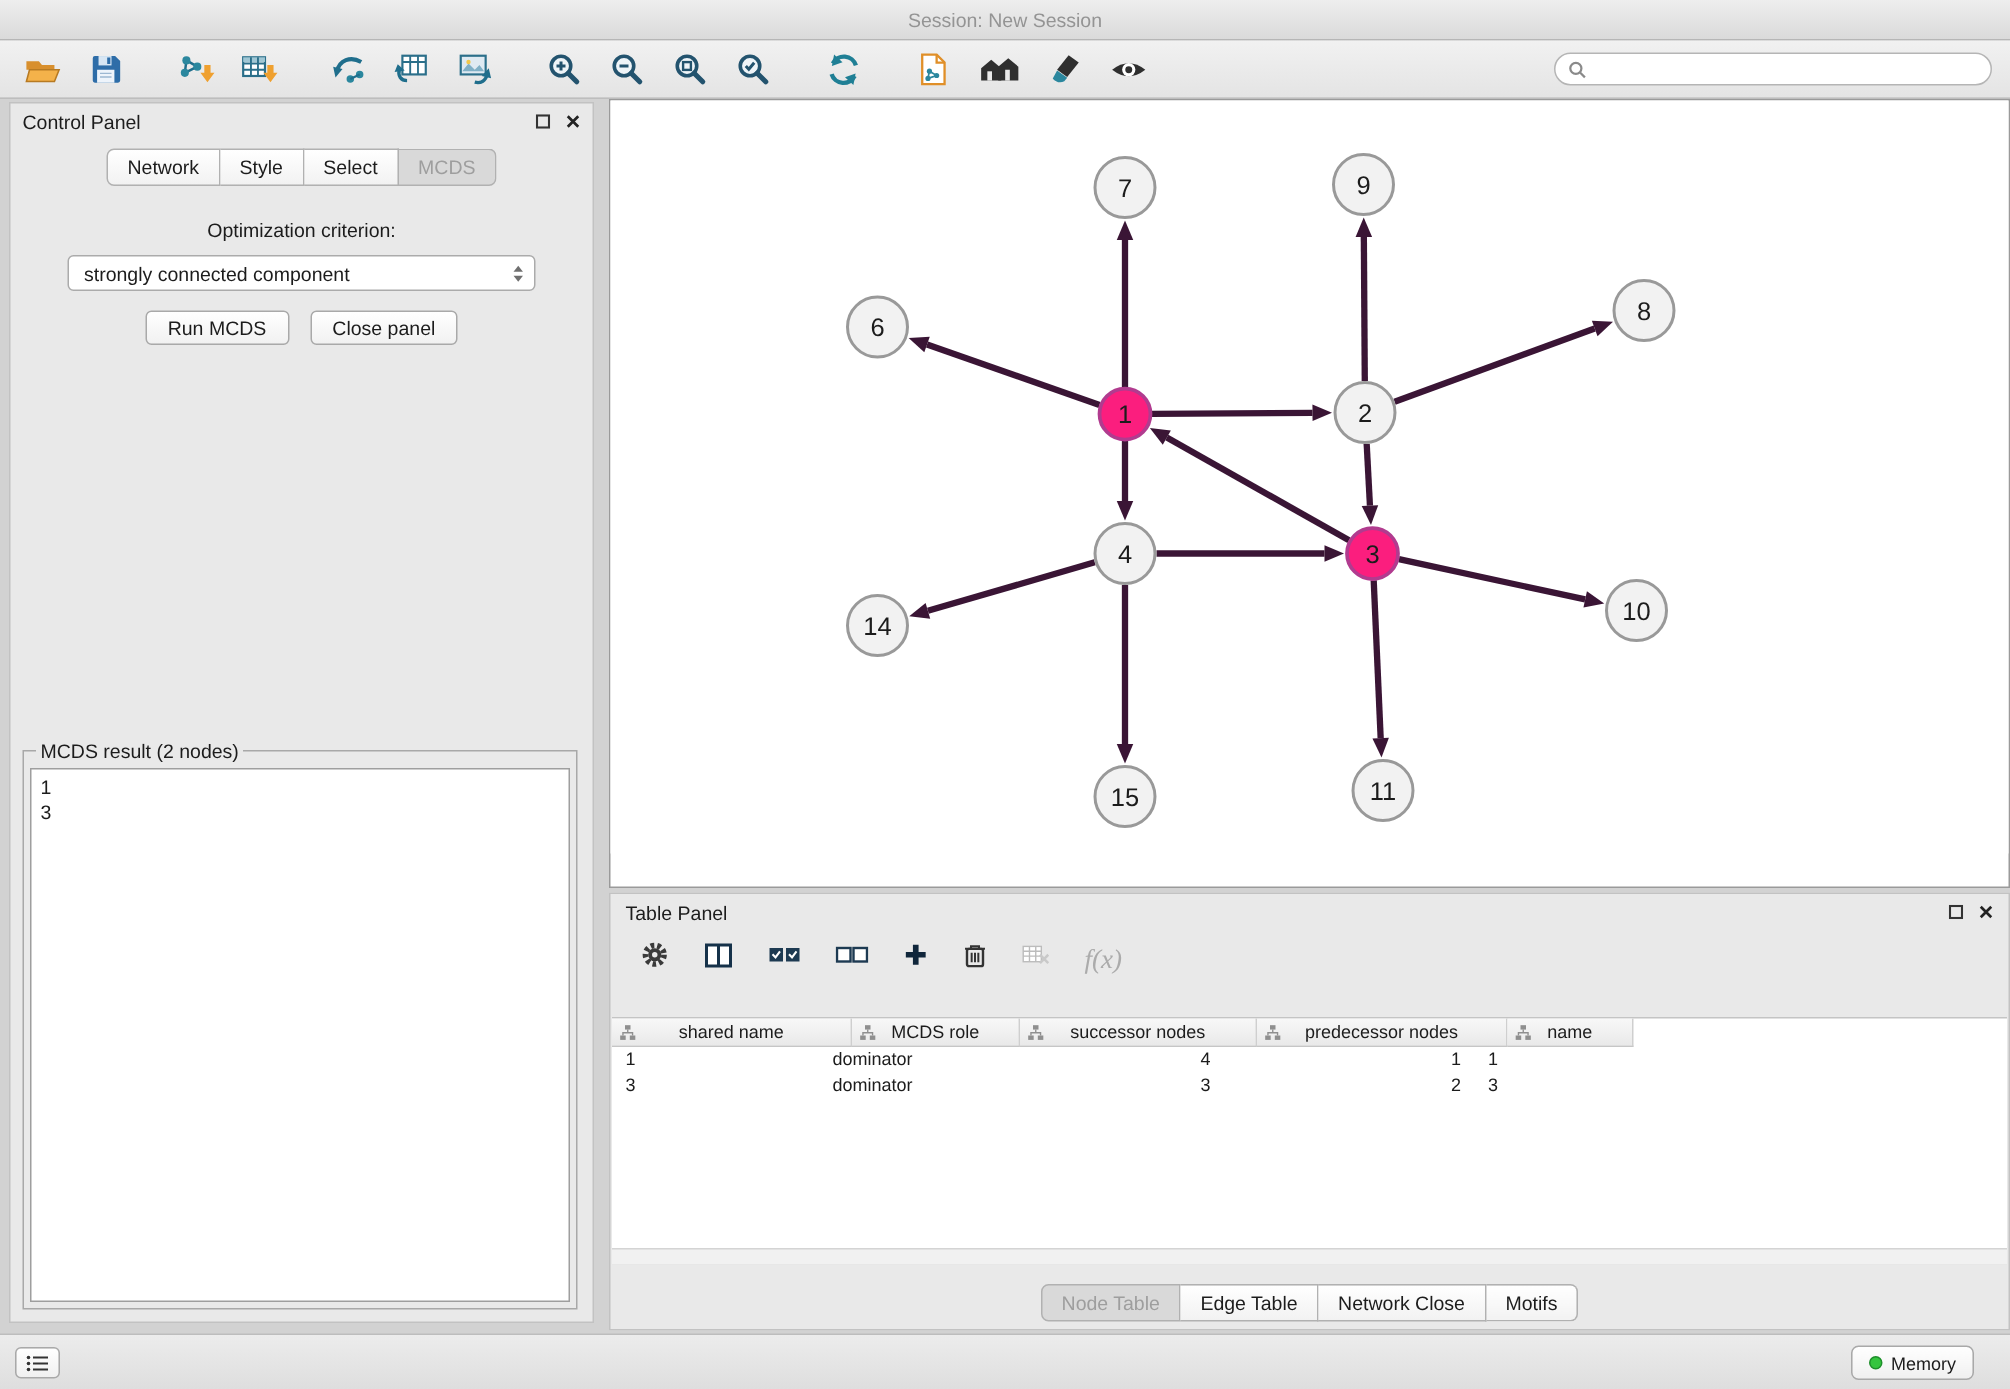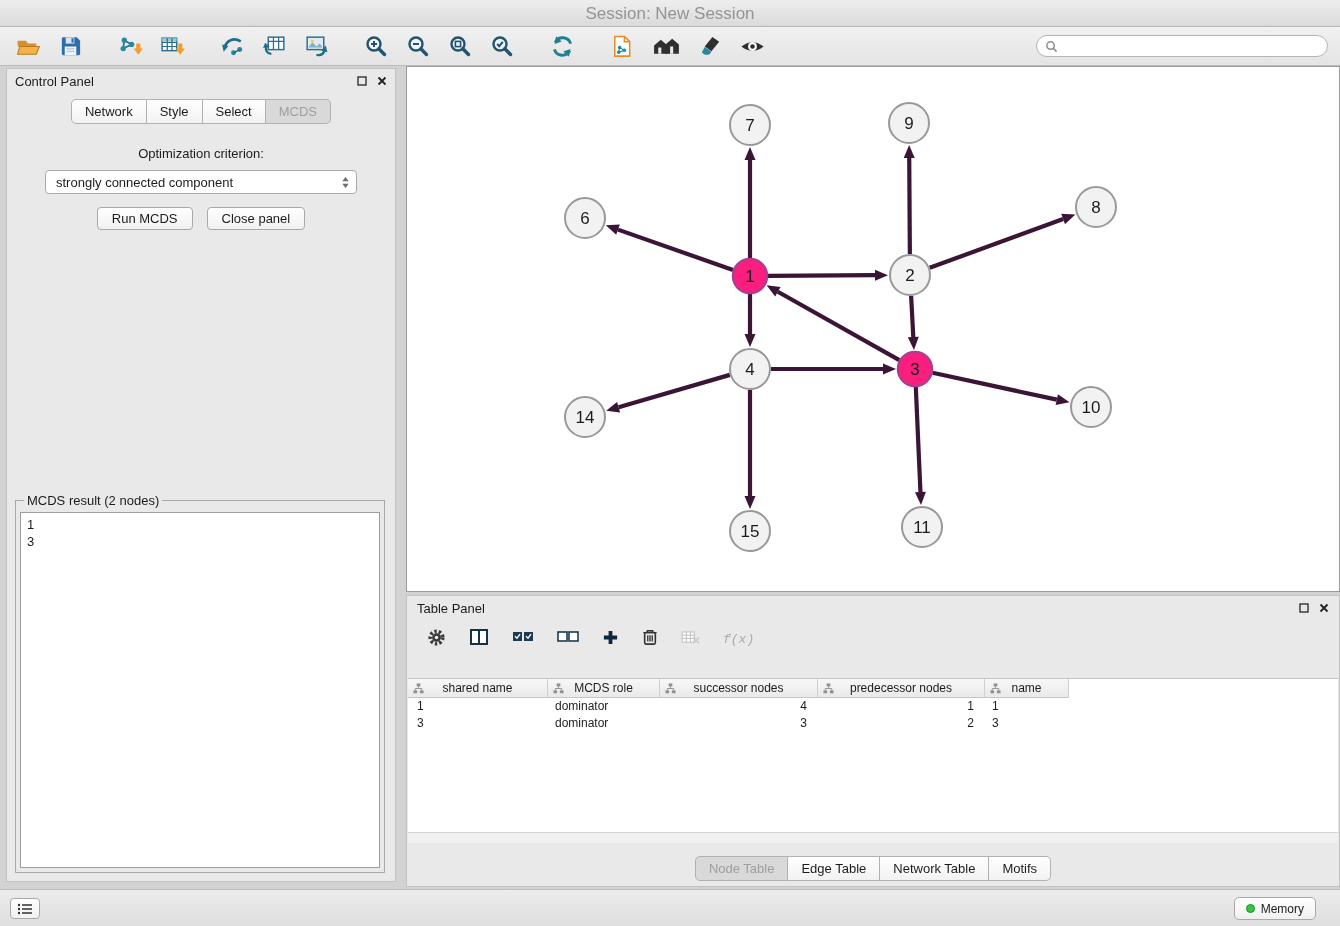--- a/index.html
+++ b/index.html
@@ -2,21 +2,21 @@
 <html><head>
 <meta charset="utf-8">
 <style>
   * { margin:0; padding:0; box-sizing:border-box; }
   html,body { width:1340px; height:926px; }
   body { font-family:"Liberation Sans", sans-serif; background:#d2d2d2; position:relative; overflow:hidden; }
 
   
   .titlebar { position:absolute; left:0; top:0; width:1340px; height:27px;
     background:linear-gradient(#eeeeee,#dadada); border-bottom:1px solid #b6b6b6;
-    text-align:center; line-height:27px; font-size:17px; color:#949494; }
+    text-align:center; line-height:27px; font-size:13px; color:#949494; }
 
   
   .toolbar { position:absolute; left:0; top:27px; width:1340px; height:39px;
     background:linear-gradient(#f1f1f1,#e4e4e4); border-bottom:1px solid #bdbdbd;
     display:flex; align-items:center; padding:0 12px; }
   .grp { display:flex; align-items:center; gap:10px; margin-right:28px; }
   .tb-btn { width:32px; height:32px; display:flex; align-items:center; justify-content:center; border-radius:4px; }
   .search-box { margin-left:auto; width:292px; height:22px; background:#fff; border:1px solid #b5b5b5;
     border-radius:11px; display:flex; align-items:center; padding:0 8px; gap:5px; }
   .search-box input { border:none; outline:none; flex:1; font-size:12px; font-family:"Liberation Sans",sans-serif; background:transparent; }
@@ -56,21 +56,21 @@
   .tl { width:13px; height:13px; margin-left:7px; display:inline-block; position:relative; z-index:2; }
   .net-content { position:relative; width:932px; height:502px; background:#ffffff; }
   .net-content svg { position:absolute; left:0; top:0; }
 
   
   .table-panel { position:absolute; left:406px; top:595px; width:934px; height:292px;
     background:#e9e9e9; border:1px solid #c2c2c2; }
   .tp-header { height:24px; display:flex; align-items:center; padding:0 10px; font-size:13px; color:#1c1c1c; }
   .tp-header .ph-icons { margin-left:auto; display:flex; gap:10px; align-items:center; }
   .tp-toolbar { height:38px; display:flex; align-items:center; padding-left:20px; gap:23px; }
-  .fx-label { font-family:Liberation Mono, monospace; font-style:italic; font-size:13px; color:#ababab;text-align:right; }
+  .fx-label { font-family:Liberation Serif, serif; font-style:italic; font-size:18px; color:#ababab;text-align:right; }
   .tp-table-wrap { position:absolute; left:1px; right:1px; top:82px; bottom:43px;
     background:#fff; border-top:1px solid #c4c4c4; border-bottom:1px solid #c4c4c4; overflow:hidden; }
   .hdr-row { display:flex; height:19px; }
   .hdr-cell { position:relative; display:flex; align-items:center; justify-content:center;
     background:linear-gradient(#f8f8f8,#e9e9e9); border-right:1px solid #cfcfcf; border-bottom:1px solid #c6c6c6;
     font-size:12px; color:#1c1c1c; flex:none; }
   .hdr-cell .col-icon { position:absolute; left:5px; top:4px; }
   .tbl-row { display:flex; height:17px; line-height:16px; }
   .tbl-cell { flex:none; font-size:12px; color:#1c1c1c; padding:0 9px; overflow:hidden; white-space:nowrap; }
   .tbl-cell.a-right { text-align:right; }
@@ -398,21 +398,21 @@
       <svg viewBox="0 0 20 14" width="19" height="13">
           <rect x="1" y="1" width="13" height="11" fill="#fff" stroke="#bcbcbc"></rect>
           <path d="M1 4.5 h13 M1 8 h13 M5.5 1 v11 M10 1 v11" stroke="#bcbcbc" fill="none"></path>
           <path d="M13 7 l6 6 M19 7 l-6 6" stroke="#c9c9c9" stroke-width="1.8"></path>
         </svg>
     </span>
     <span class="fx-label">f(x)</span>
   </div>
   <div class="tp-table-wrap">
     <div class="hdr-row">
-        <div class="hdr-cell" style="width: 140px; justify-content: center;">
+        <div class="hdr-cell" style="width: 160px; justify-content: center;">
           <svg class="col-icon" viewBox="0 0 12 12" width="11" height="11">
             <rect x="4" y="0.5" width="4" height="3.2" fill="#8f8f8f"></rect>
             <rect x="0.5" y="8" width="4" height="3.2" fill="#8f8f8f"></rect>
             <rect x="7.5" y="8" width="4" height="3.2" fill="#8f8f8f"></rect>
             <path d="M6 3.7 V6 M2.5 8 V6 H9.5 V8" stroke="#8f8f8f" fill="none" stroke-width="1"></path>
           </svg>
           <span class="hdr-label">shared name</span>
         </div>
         <div class="hdr-cell" style="width: 112px;">
           <svg class="col-icon" viewBox="0 0 12 12" width="11" height="11">
@@ -466,21 +466,21 @@
           <div class="tbl-cell a-right" style="width: 167px;">2</div>
           <div class="tbl-cell a-left" style="width: 84px;">3</div>
         </div>
       </div>
   </div>
   <div class="tp-hscroll"></div>
   <div class="tp-tabs-row">
     <div class="seg">
       <div class="tab active">Node Table</div>
       <div class="tab">Edge Table</div>
-      <div class="tab">Network Table</div>
+      <div class="tab">Network Close</div>
       <div class="tab">Motifs</div>
     </div>
   </div>
 </div>
 
 <div class="statusbar">
   <div class="status-left-btn">
     <svg viewBox="0 0 16 12" width="16" height="12">
         <circle cx="2" cy="2" r="1.2" fill="#333"></circle>
         <circle cx="2" cy="6" r="1.2" fill="#333"></circle>

